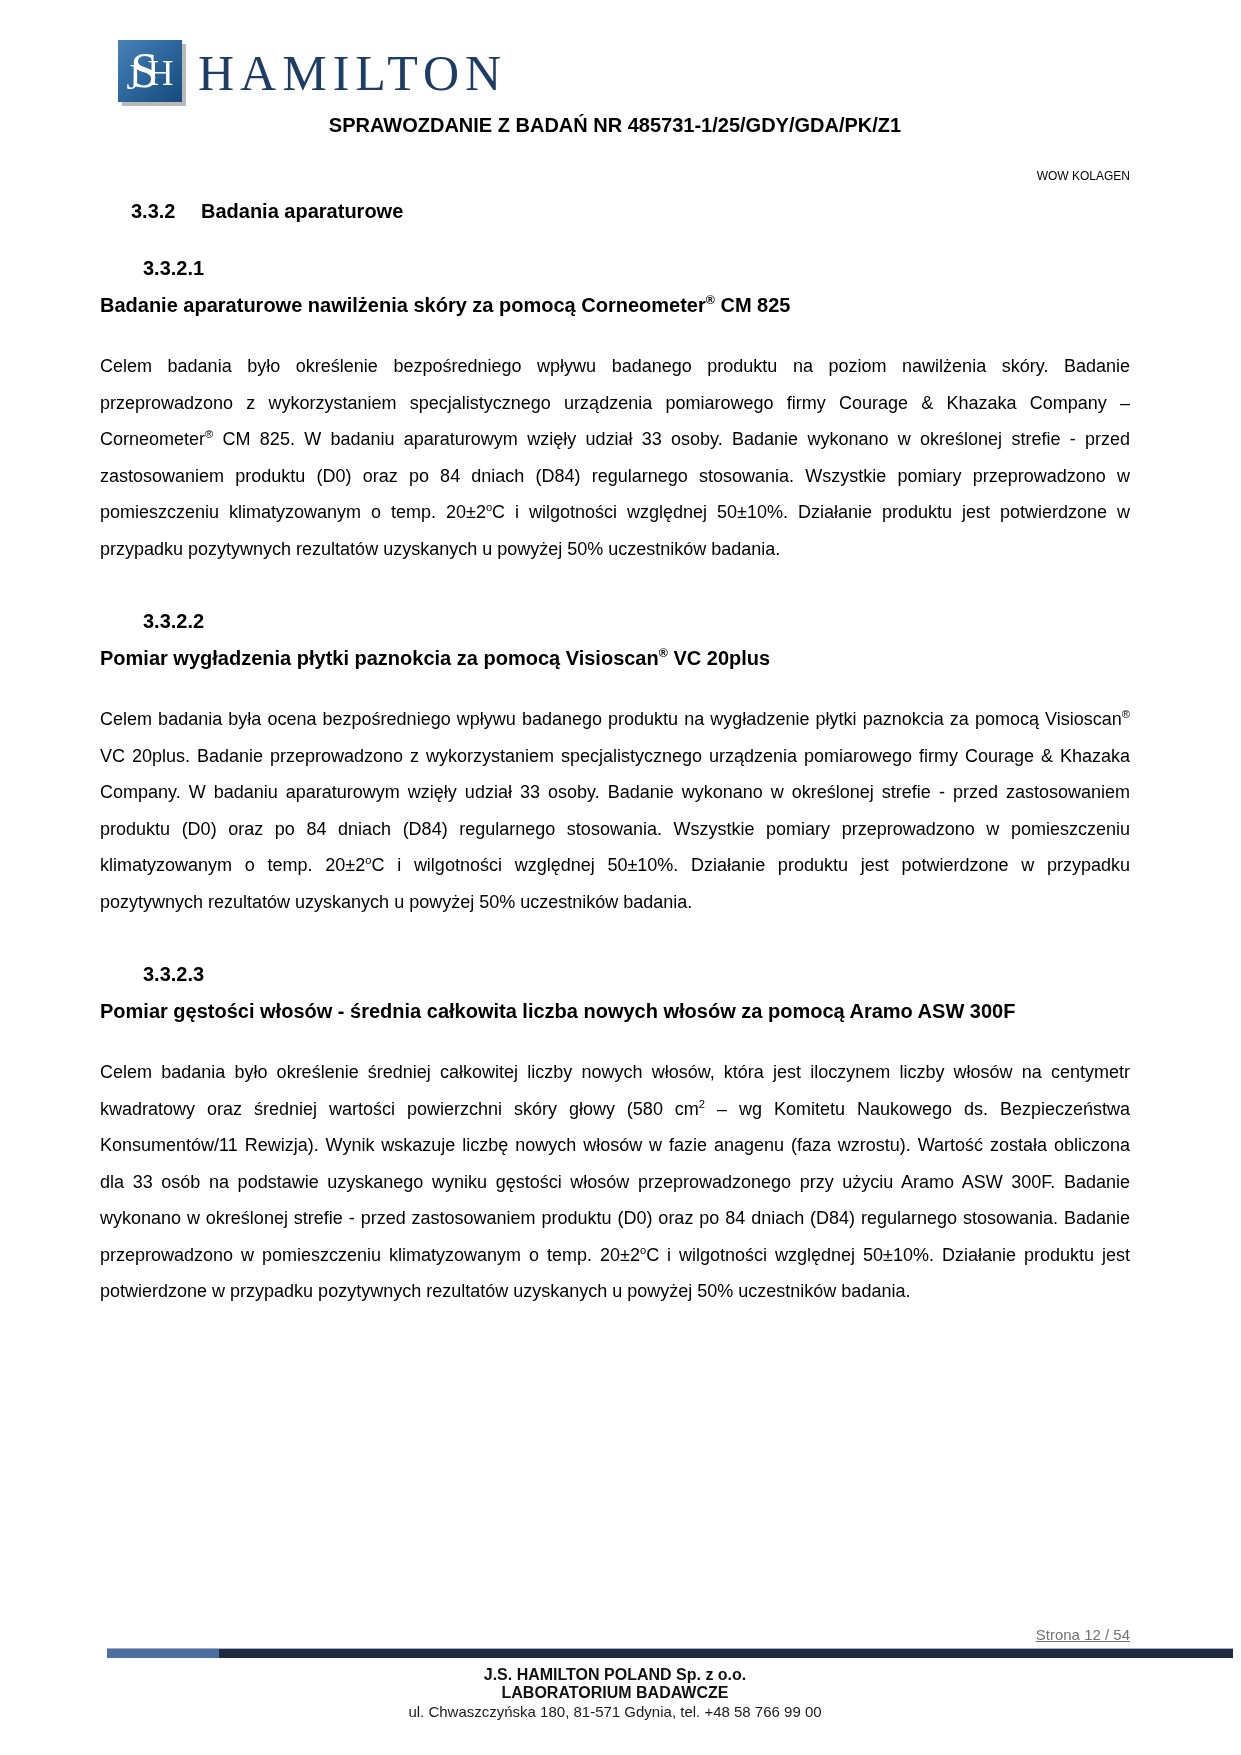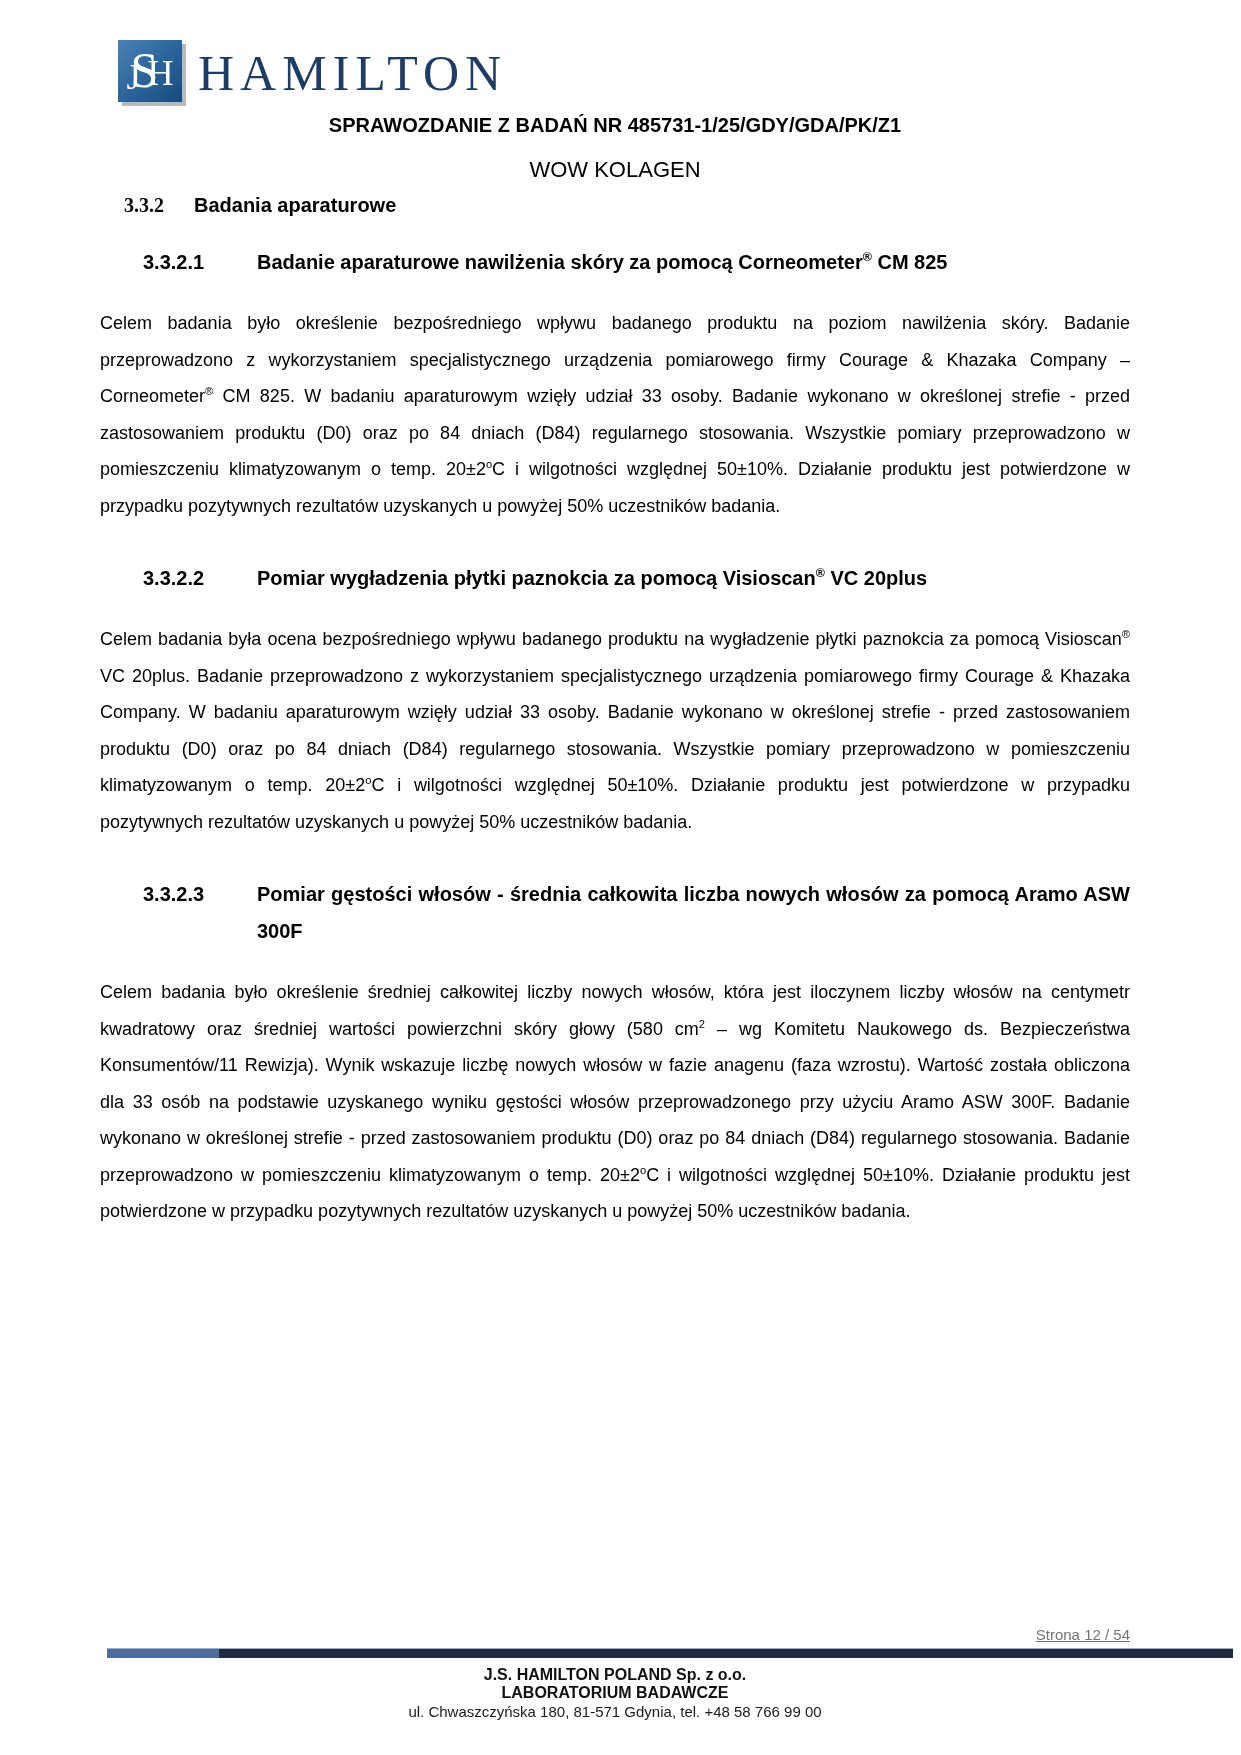--- a/index.html
+++ b/index.html
@@ -30,26 +30,26 @@
     font-family:"Liberation Serif",serif;
     font-size:50px;
     letter-spacing:6px;
     color:#1e3d66;
     position:relative;top:2px;
   }
   
   .title-block{width:1030px;margin:8px 111px 0 100px;text-align:center;}
   .report-title{font-size:20px;font-weight:bold;line-height:26px;}
   .report-subtitle{font-size:18px;line-height:24px;margin-top:8px;}
-  .product-name{font-size:22px;line-height:24px;margin-top:20px;}
+  .product-name{font-size:12px;line-height:24px;margin-top:26px;text-align:right;}
   
   .content{width:1030px;margin:0 111px 0 100px;}
   .h1{display:flex;font-weight:bold;font-size:20px;line-height:26px;margin-top:10px;}
-  .h1 .num{margin-left:24px;width:70px;flex:none;font-family:Liberation Serif, serif;}
-  .h2{display:flex;font-weight:bold;font-size:20px;line-height:37px;margin-top:26px;}
+  .h1 .num{margin-left:31px;width:70px;flex:none;}
+  .h2{display:flex;font-weight:bold;font-size:20px;line-height:37px;margin-top:26px;flex-direction:column;}
   .h2 .num{margin-left:43px;width:114px;flex:none;}
   .h2 .h-title{flex:1;text-align:justify;text-align-last:left;}
   .h2.gap-lg{margin-top:36px;}
   p.body{
     margin:24px 0 0 0;
     font-size:18px;
     line-height:36.5px;
     text-align:justify;
     text-align-last:left;
   }

